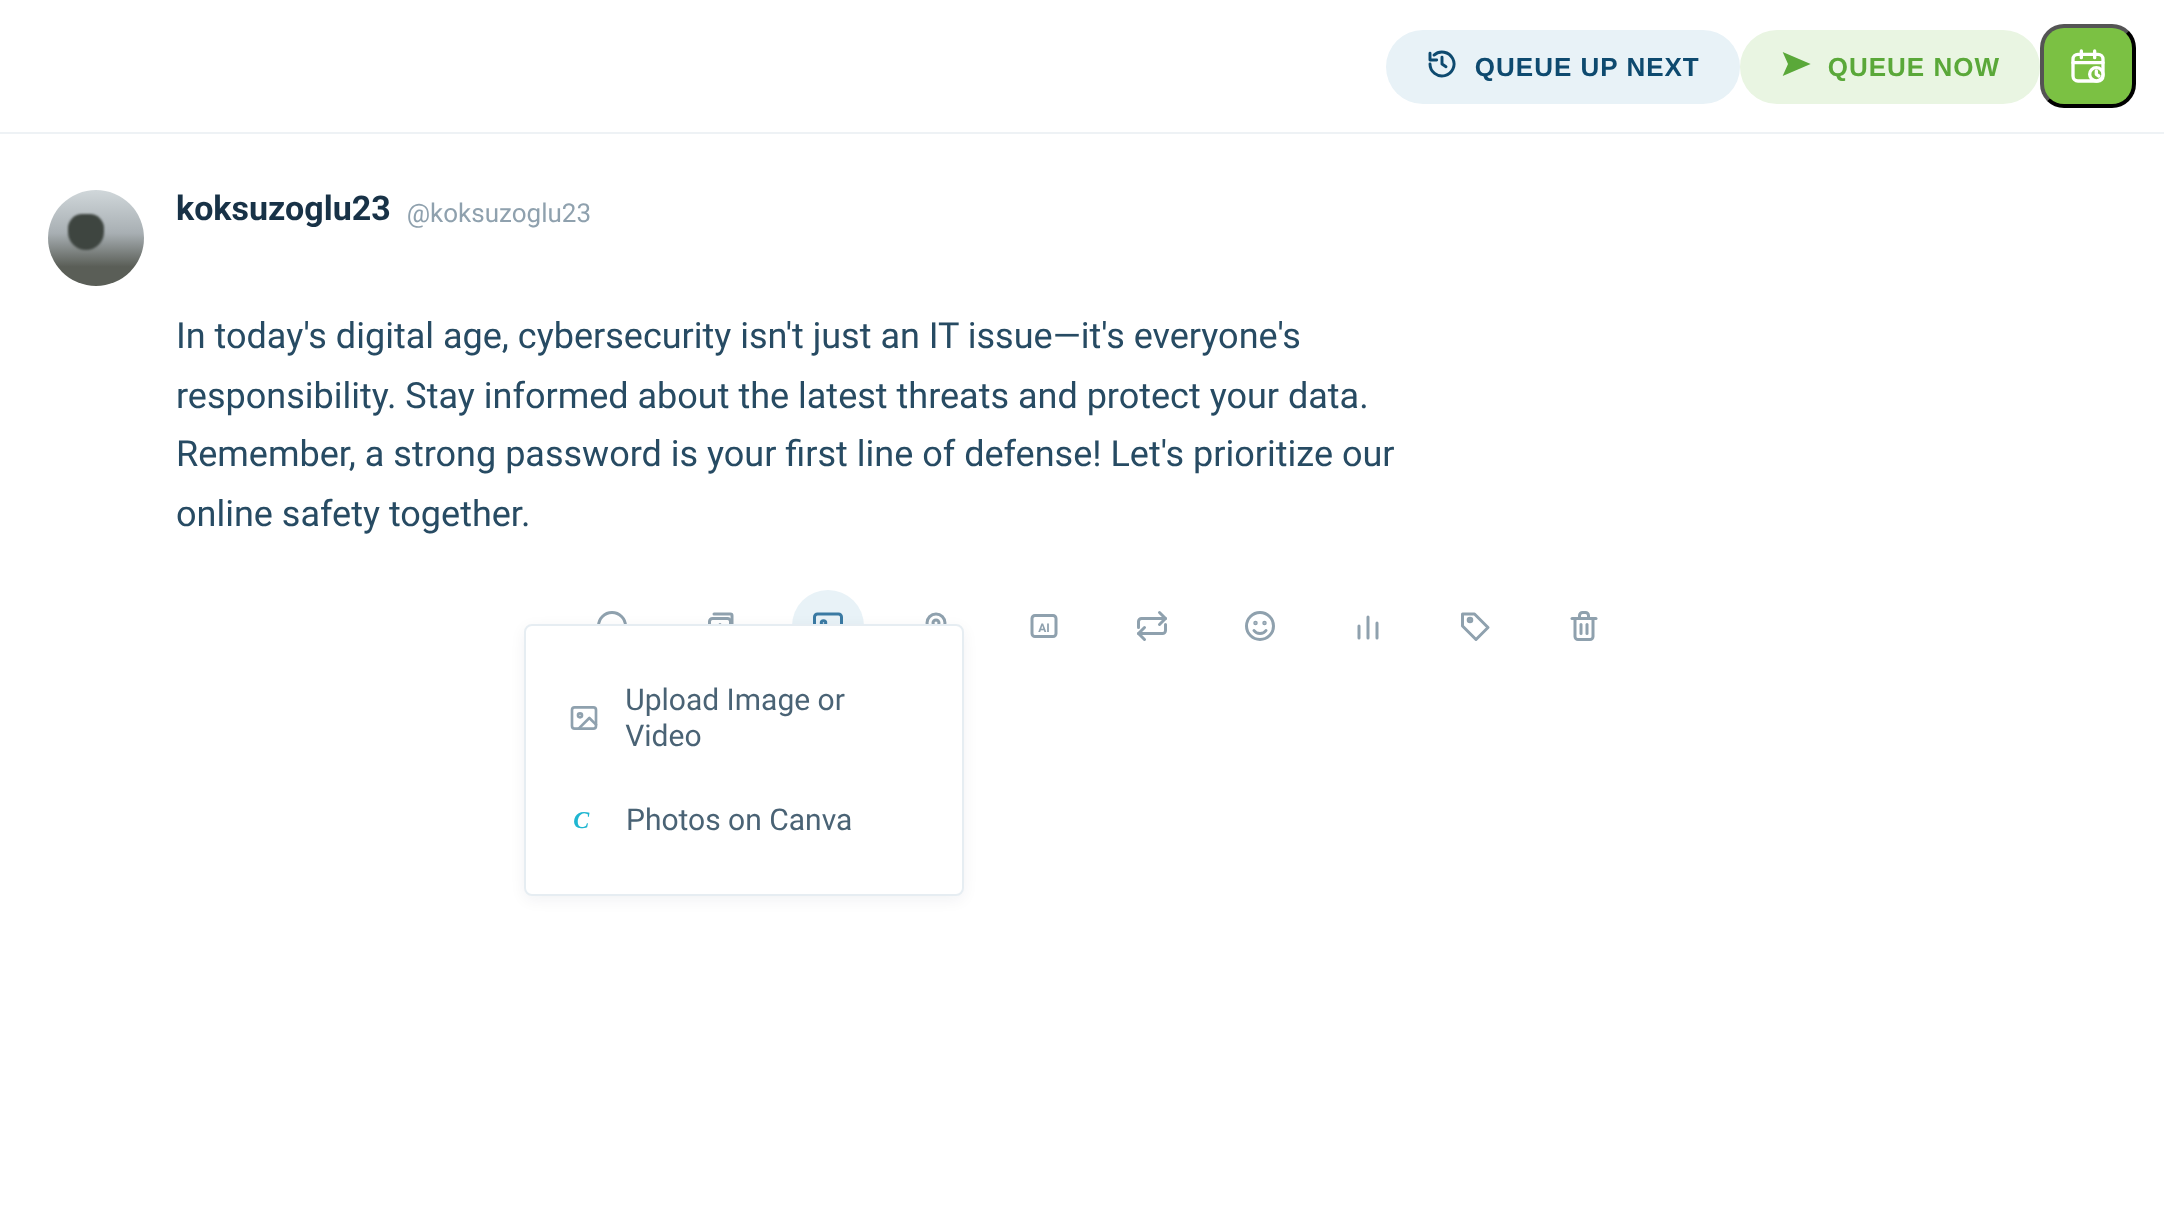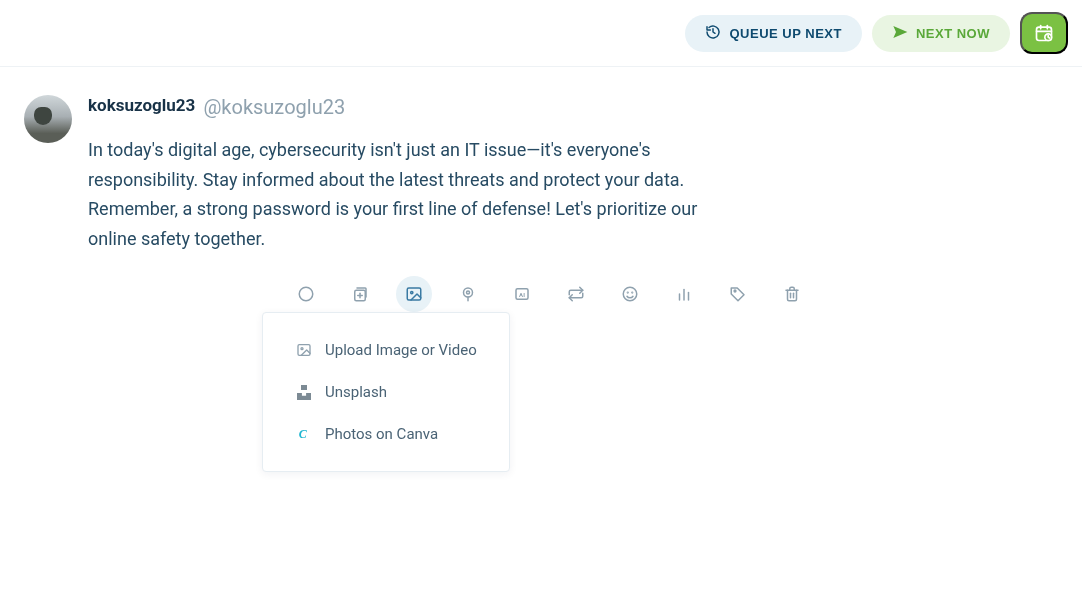--- a/index.html
+++ b/index.html
@@ -8,21 +8,20 @@
       background: #fff;
       width: 1082px;
       height: 604px;
       position: relative;
     }
     .top-bar {
       display: flex;
       justify-content: flex-end;
       align-items: center;
       padding: 12px 14px;
-      gap: 10px;
       border-bottom: 1px solid #eef2f5;
     }
     .btn {
       display: inline-flex;
       align-items: center;
       gap: 8px;
       padding: 9px 20px;
       border-radius: 20px;
       font-weight: 700;
       font-size: 13px;
@@ -67,38 +66,39 @@
       position:absolute;
       left:10px; top:12px;
       width:18px; height:18px;
       background:#3e4540;
       border-radius:40% 40% 50% 50%;
       filter: blur(0.5px);
     }
     .composer-main { flex: 1; }
     .user-line {
       display: flex;
-      align-items: flex-start;
+      align-items: flex-end;
       gap: 8px;
-      margin-bottom: 16px;
+      margin-bottom: 0;
     }
     .display-name {
       font-weight: 700;
       font-size: 17px;
       color: #183247;
     }
     .handle {
-      font-size: 20px;
+      font-size: 13px;
       color: #8fa1ae;
     }
     .post-text {
       font-size: 18px;
       line-height: 1.65;
       color: #274b63;
       max-width: 660px;
+      margin-top: 39px;
     }
     .toolbar {
       display: flex;
       gap: 18px;
       margin-top: 22px;
       margin-left: 200px;
       align-items: center;
     }
     .tool-btn {
       width: 36px;
@@ -111,26 +111,26 @@
       color: #8fa1ae;
     }
     .tool-btn.active {
       background: #e8f2f7;
       color: #3a7aa3;
     }
     .dropdown {
       position: absolute;
       left: 262px;
       top: 312px;
-      width: 248px;
+      width: 220px;
       background: #fff;
       border: 1px solid #e6edf2;
       border-radius: 4px;
       box-shadow: 0 2px 8px rgba(20,40,60,0.06);
-      padding: 16px 12px;
+      padding: 16px 0;
     }
     .dropdown-item {
       display: flex;
       align-items: center;
       gap: 12px;
       padding: 12px 20px;
       color: #4a6375;
       font-size: 15px;
       cursor: pointer;
     }
@@ -175,21 +175,21 @@
         </svg>
     </span>
     <span>QUEUE UP NEXT</span>
   </button>
   <button class="btn btn-post">
     <span>
       <svg width="16" height="16" viewBox="0 0 24 24" fill="#5aa839">
           <path d="M2 21l21-9L2 3l4 9-4 9z"></path>
         </svg>
     </span>
-    <span>NEXT NOW</span>
+    <span>QUEUE NOW</span>
   </button>
   <button class="btn-schedule">
     <span>
       <svg width="20" height="20" viewBox="0 0 24 24" fill="none" stroke="#fff" stroke-width="2" stroke-linecap="round" stroke-linejoin="round">
           <rect x="3" y="5" width="18" height="16" rx="3"></rect>
           <line x1="3" y1="10" x2="21" y2="10"></line>
           <line x1="8" y1="3" x2="8" y2="7"></line>
           <line x1="16" y1="3" x2="16" y2="7"></line>
           <circle cx="17" cy="17" r="4" fill="#7bc143"></circle>
           <polyline points="17 15 17 17 18.5 18"></polyline>
@@ -288,24 +288,20 @@
     <span class="ic">
       <svg width="16" height="16" viewBox="0 0 24 24" fill="none" stroke="#8fa1ae" stroke-width="2" stroke-linecap="round" stroke-linejoin="round">
           <rect x="3" y="4" width="18" height="16" rx="2"></rect>
           <circle cx="9" cy="10" r="1.5"></circle>
           <path d="M21 17l-5-5-8 8"></path>
         </svg>
     </span>
     <span>Upload Image or Video</span>
   </div>
   <div class="dropdown-item">
-    <span class="ic ic-unsplash"></span>
-    <span>Unsplash</span>
-  </div>
-  <div class="dropdown-item">
     <span class="ic ic-canva">
       <svg width="16" height="16" viewBox="0 0 24 24">
           <text x="4" y="18" font-size="18" font-family="Georgia, serif" font-style="italic" fill="#1fb6d1">C</text>
         </svg>
     </span>
     <span>Photos on Canva</span>
   </div>
 </div>
 
 </body></html>

